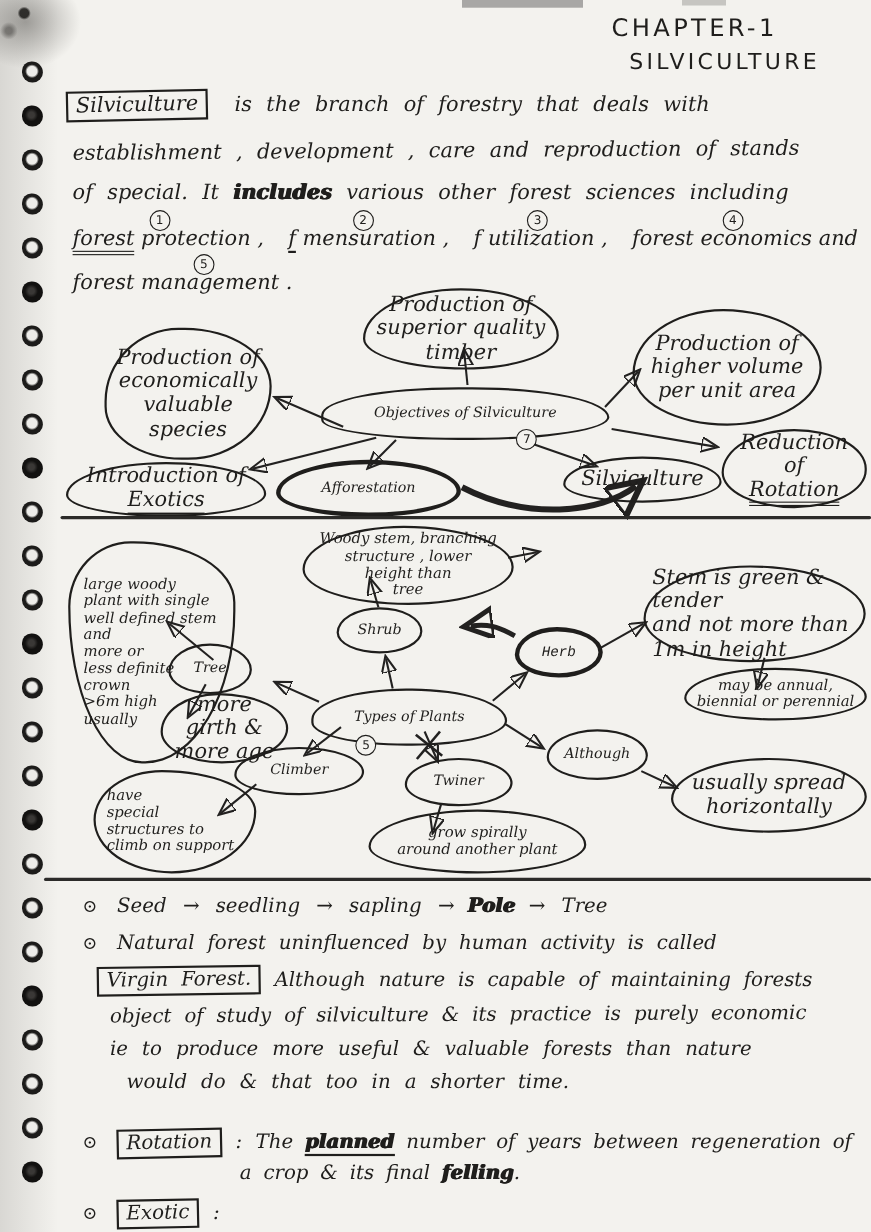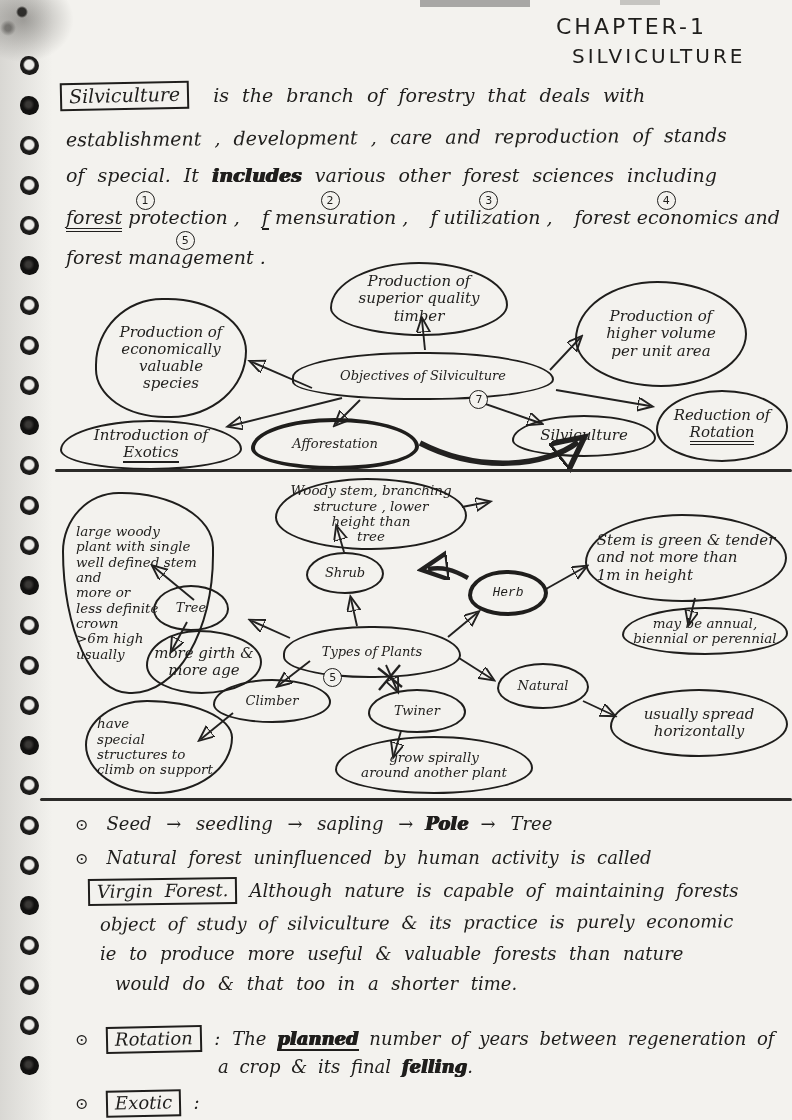--- a/index.html
+++ b/index.html
@@ -32,21 +32,21 @@
   .circled{display:inline-flex;align-items:center;justify-content:center;width:17px;height:17px;
         border:1.5px solid var(--ink);border-radius:50%;font-size:11px;font-style:normal;
         font-family:"DejaVu Sans",sans-serif;background:var(--paper);}
   .term{position:relative;display:inline-block;margin-right:16px;}
   .term .circled{position:absolute;top:-15px;left:40%;}
 
   .bubble{position:absolute;border:2.2px solid var(--ink);display:flex;flex-direction:column;
         align-items:center;justify-content:center;text-align:center;padding:2px 6px;box-sizing:border-box;}
   .bubble.bold{border-width:4px;}
   .bubble.semibold{border-width:2.8px;}
-  .bt{white-space:pre-line;font-size:15px;line-height:1.14;}
+  .bt{white-space:pre-line;font-size:19px;line-height:1.14;}
   .bt.sm{font-size:13.5px;}
   .bt.lg{font-size:13px;}
   .count-badge{position:absolute;bottom:-11px;}
 
   .divider{position:absolute;height:3px;background:#2c2b29;border-radius:2px;}
 
   .noteline{position:absolute;display:flex;align-items:baseline;font-size:18px;white-space:nowrap;}
   .noteline .bullet{margin-right:18px;font-size:16px;}
   .gap{display:inline-block;width:12px;}
 
@@ -252,21 +252,21 @@
     <span class="bt lg">Types of Plants</span>
     <span class="circled count-badge" style="left:22%;">5</span>
   </div>
   <div class="bubble hw" style="left:213px;top:679px;width:118px;height:44px;border-radius:50%/58% 52% 48% 42%;">
     <span class="bt lg">Climber</span>
   </div>
   <div class="bubble hw" style="left:368px;top:689px;width:98px;height:44px;border-radius:50%/55% 52% 48% 45%;">
     <span class="bt lg">Twiner</span>
   </div>
   <div class="bubble hw" style="left:497px;top:663px;width:92px;height:46px;border-radius:50%/55% 52% 48% 45%;">
-    <span class="bt lg">Natural</span>
+    <span class="bt lg">Although</span>
   </div>
   <div class="bubble hw" style="left:85px;top:700px;width:148px;height:94px;border-radius:42% 58% 52% 48%/48% 40% 60% 52%;align-items:flex-start;padding-left:10px;">
     <span class="bt sm" style="text-align:left;">have
 special
 structures to
 climb on support</span>
   </div>
   <div class="bubble hw" style="left:335px;top:736px;width:198px;height:58px;border-radius:50%/58% 55% 45% 42%;">
     <span class="bt sm">grow spirally
 around another plant</span>

